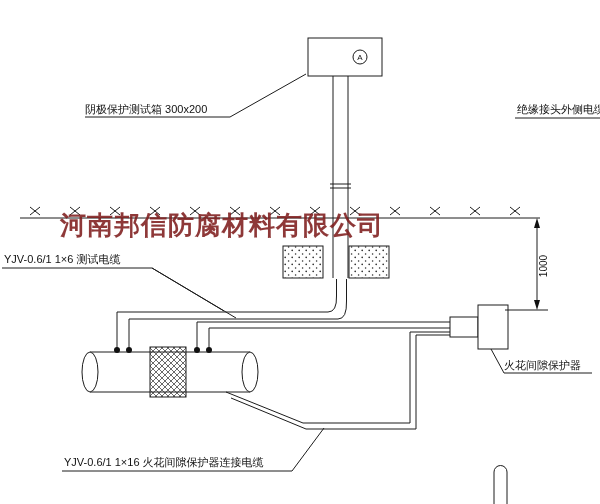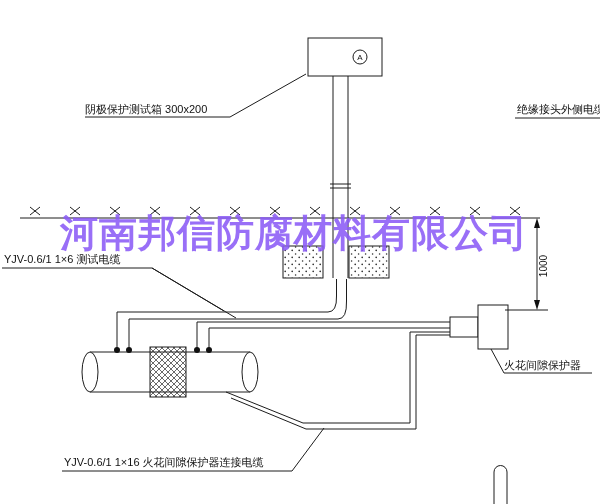--- a/index.html
+++ b/index.html
@@ -7,21 +7,21 @@
          font-family:"Liberation Sans","DejaVu Sans",sans-serif;}
   svg{position:absolute;left:0;top:0;}
   .ln{stroke:#1c1c1c;stroke-width:1;fill:none;}
   .fw{stroke:#1c1c1c;stroke-width:1;fill:#ffffff;}
   .fp{stroke:#1c1c1c;stroke-width:1;}
   .t{font-family:"Liberation Sans","DejaVu Sans",sans-serif;font-size:11px;fill:#111111;}
   .t8{font-size:8px;}
   .t10{font-size:10px;}
   .watermark{position:absolute;left:60px;top:208px;white-space:nowrap;
              font-family:"Liberation Serif","DejaVu Serif",serif;font-weight:bold;
-             font-size:38px;color:#8b5cf6;opacity:.88;letter-spacing:1px;}
+             font-size:26px;color:#7f1d1d;opacity:.88;letter-spacing:1px;}
 </style>
 </head>
 <body>
 
 <div id="stage">
   <svg width="600" height="504" viewBox="0 0 600 504">
     <defs>
       <pattern id="stipple" width="7" height="7" patternUnits="userSpaceOnUse">
         <circle cx="1.6" cy="2" r="0.8" fill="#2a2a2a"></circle>
         <circle cx="5.2" cy="5.4" r="0.8" fill="#2a2a2a"></circle>

